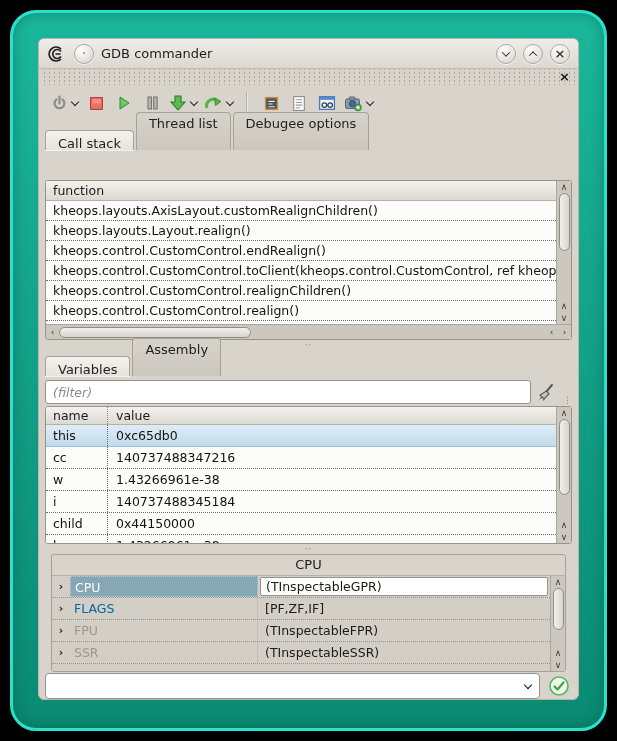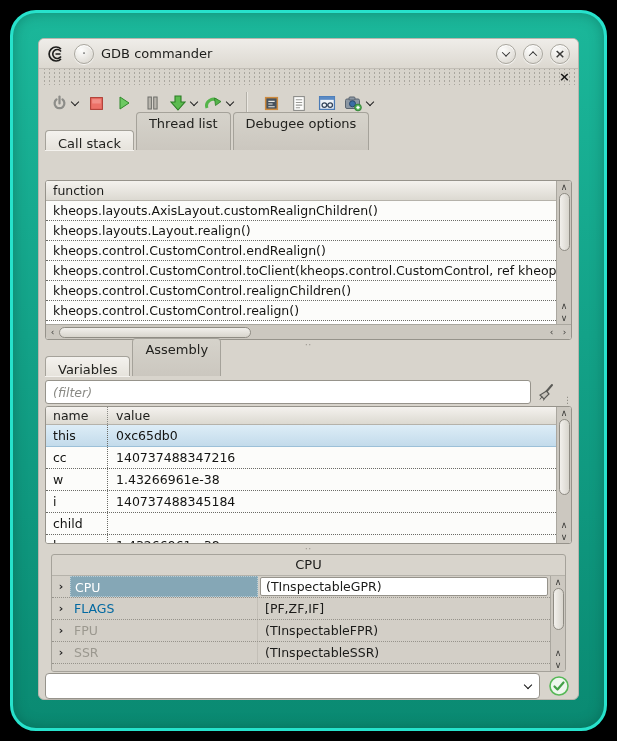--- a/index.html
+++ b/index.html
@@ -310,20 +310,21 @@
           <div class="vt-row">
             <div class="vt-name">w</div>
             <div class="vt-value">1.43266961e-38</div>
           </div>
           <div class="vt-row">
             <div class="vt-name">i</div>
             <div class="vt-value">140737488345184</div>
           </div>
           <div class="vt-row">
             <div class="vt-name">child</div>
+            <div class="vt-value">0x44150000</div>
           </div>
           <div class="vt-row">
             <div class="vt-name">b</div>
             <div class="vt-value">1.43266961e-38</div>
           </div>
         </div>
         <div class="vscroll">
           <span class="sb-btn">∧</span>
           <div class="v-thumb" style="height:76px;"></div>
           <div class="sb-fill"></div>

